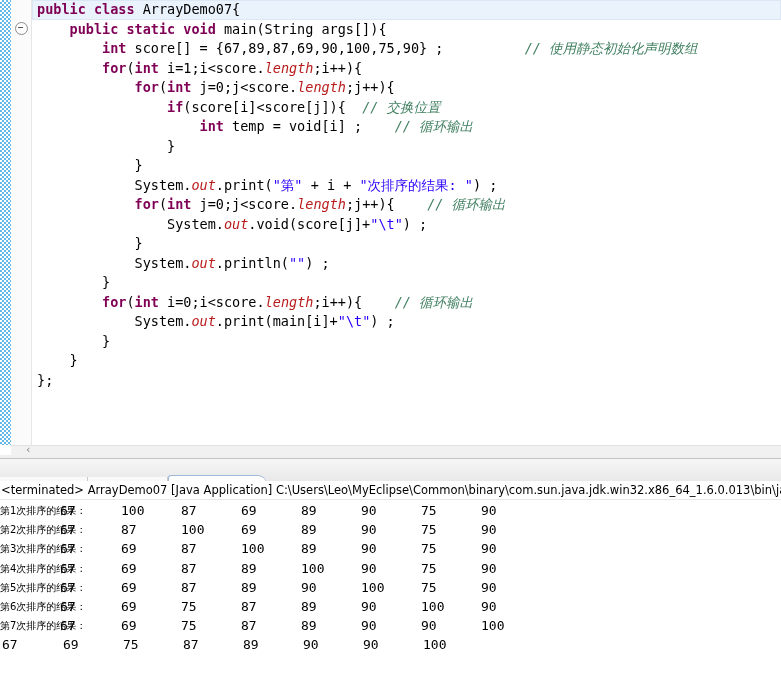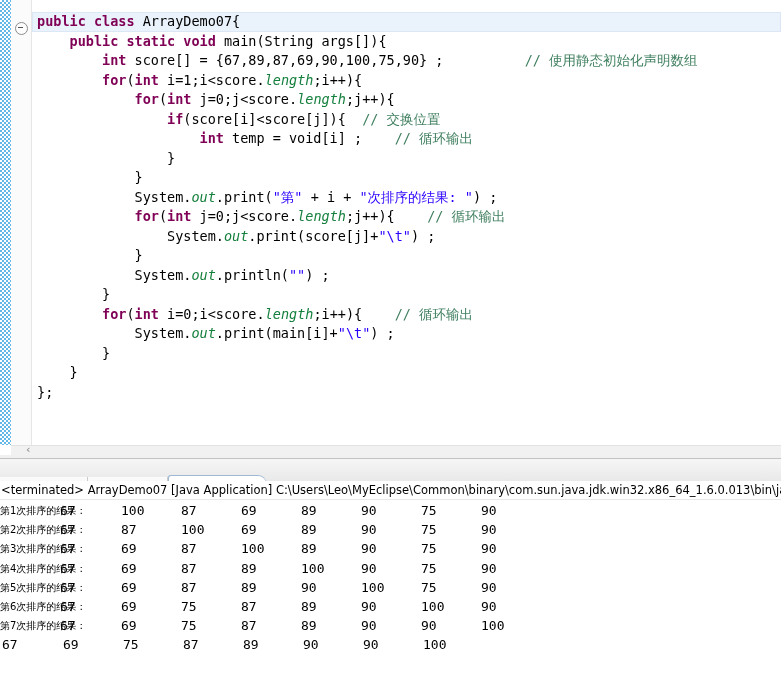--- a/index.html
+++ b/index.html
@@ -35,25 +35,25 @@
   }
   .code-area{
     position:absolute;left:32px;top:0;right:0;height:445px;
     background:#fff;overflow:hidden;
   }
   .code-line{
     height:19.5px;line-height:19.5px;white-space:pre;
     font-family:"DejaVu Sans Mono","Liberation Mono",monospace;
     font-size:13.5px;color:#000;padding-left:5px;
   }
-  .code-line.current{background:#eaf2fb;box-shadow:inset 0 0 0 1px #dbe7f5;margin-top:12px;}
+  .code-line.current{background:#eaf2fb;box-shadow:inset 0 0 0 1px #dbe7f5;}
   .kw{color:#7f0055;font-weight:bold;}
   .str{color:#2a00ff;}
-  .cm{color:#3f7f5f;}
-  .fld{color:#15803d;font-style:italic;}
+  .cm{color:#3f7f5f;font-style:italic;}
+  .fld{color:#b91c1c;font-style:italic;}
   .hscroll-row{
     position:absolute;left:11px;top:445px;right:0;height:10px;background:#f1f1f1;
     border-top:1px solid #e2e2e2;
   }
   .hs-left{
     position:absolute;left:15px;top:-1px;font-size:11px;color:#888;
     font-family:"DejaVu Sans","Liberation Sans",sans-serif;line-height:10px;
   }
   .editor-bottom-gap{position:absolute;left:0;top:455px;width:781px;height:3px;background:#f0f0f0;}
 
@@ -147,21 +147,21 @@
         <div class="code-line"><span>    </span><span class="kw">public static void </span><span>main(String args[]){</span></div>
         <div class="code-line"><span>        </span><span class="kw">int </span><span>score[] = {67,89,87,69,90,100,75,90} ;</span><span>          </span><span class="cm">// 使用静态初始化声明数组</span></div>
         <div class="code-line"><span>        </span><span class="kw">for</span><span>(</span><span class="kw">int </span><span>i=1;i&lt;score.</span><span class="fld">length</span><span>;i++){</span></div>
         <div class="code-line"><span>            </span><span class="kw">for</span><span>(</span><span class="kw">int </span><span>j=0;j&lt;score.</span><span class="fld">length</span><span>;j++){</span></div>
         <div class="code-line"><span>                </span><span class="kw">if</span><span>(score[i]&lt;score[j]){</span><span>  </span><span class="cm">// 交换位置</span></div>
         <div class="code-line"><span>                    </span><span class="kw">int </span><span>temp = void[i] ;</span><span>    </span><span class="cm">// 循环输出</span></div>
         <div class="code-line"><span>                }</span></div>
         <div class="code-line"><span>            }</span></div>
         <div class="code-line"><span>            System.</span><span class="fld">out</span><span>.print(</span><span class="str">"第"</span><span> + i + </span><span class="str">"次排序的结果: "</span><span>) ;</span></div>
         <div class="code-line"><span>            </span><span class="kw">for</span><span>(</span><span class="kw">int </span><span>j=0;j&lt;score.</span><span class="fld">length</span><span>;j++){</span><span>    </span><span class="cm">// 循环输出</span></div>
-        <div class="code-line"><span>                System.</span><span class="fld">out</span><span>.print(score[j]+</span><span class="str">"\t"</span><span>) ;</span></div>
+        <div class="code-line"><span>                System.</span><span class="fld">out</span><span>.void(score[j]+</span><span class="str">"\t"</span><span>) ;</span></div>
         <div class="code-line"><span>            }</span></div>
         <div class="code-line"><span>            System.</span><span class="fld">out</span><span>.println(</span><span class="str">""</span><span>) ;</span></div>
         <div class="code-line"><span>        }</span></div>
         <div class="code-line"><span>        </span><span class="kw">for</span><span>(</span><span class="kw">int </span><span>i=0;i&lt;score.</span><span class="fld">length</span><span>;i++){</span><span>    </span><span class="cm">// 循环输出</span></div>
         <div class="code-line"><span>            System.</span><span class="fld">out</span><span>.print(main[i]+</span><span class="str">"\t"</span><span>) ;</span></div>
         <div class="code-line"><span>        }</span></div>
         <div class="code-line"><span>    }</span></div>
         <div class="code-line"><span>};</span></div>
       </div>
     <div class="hscroll-row">

